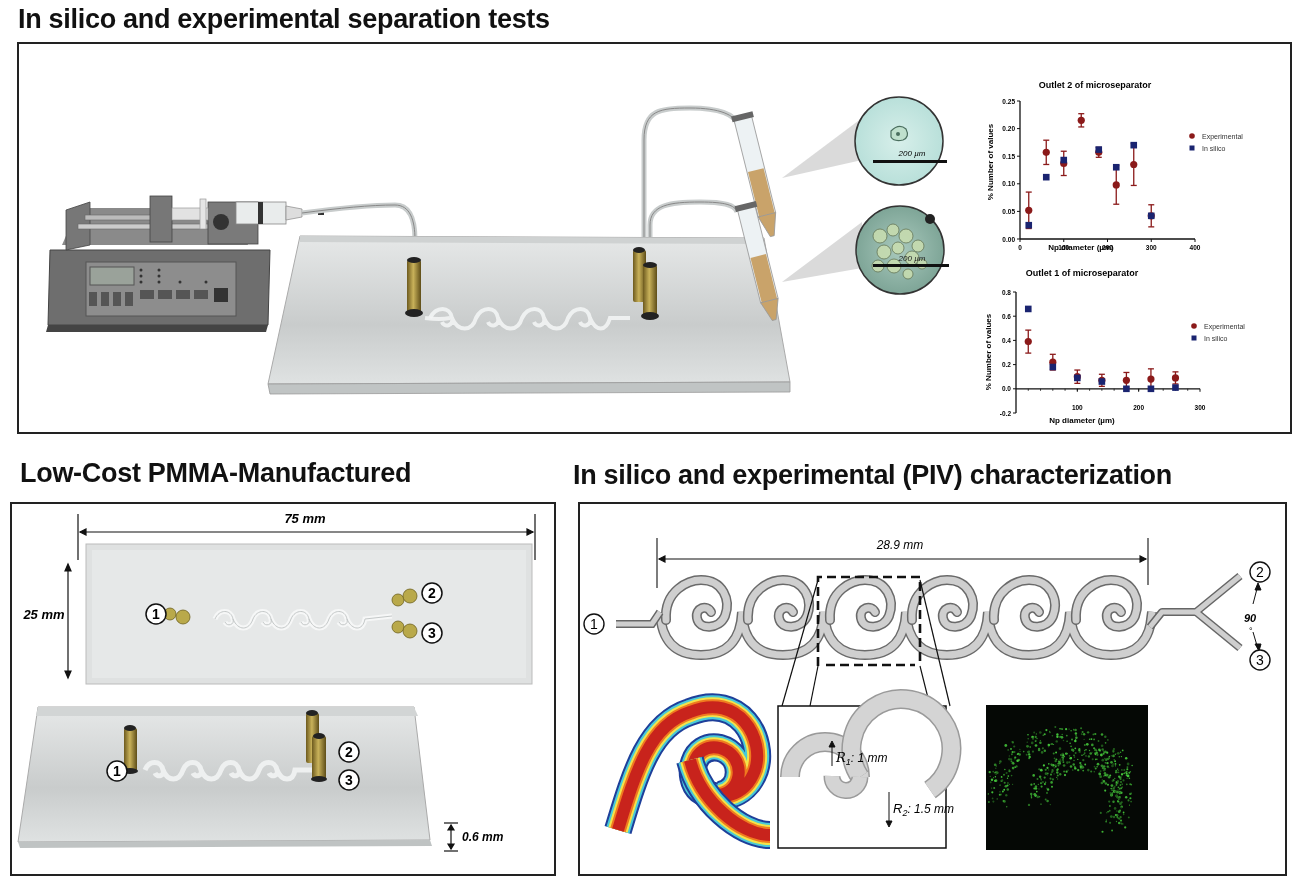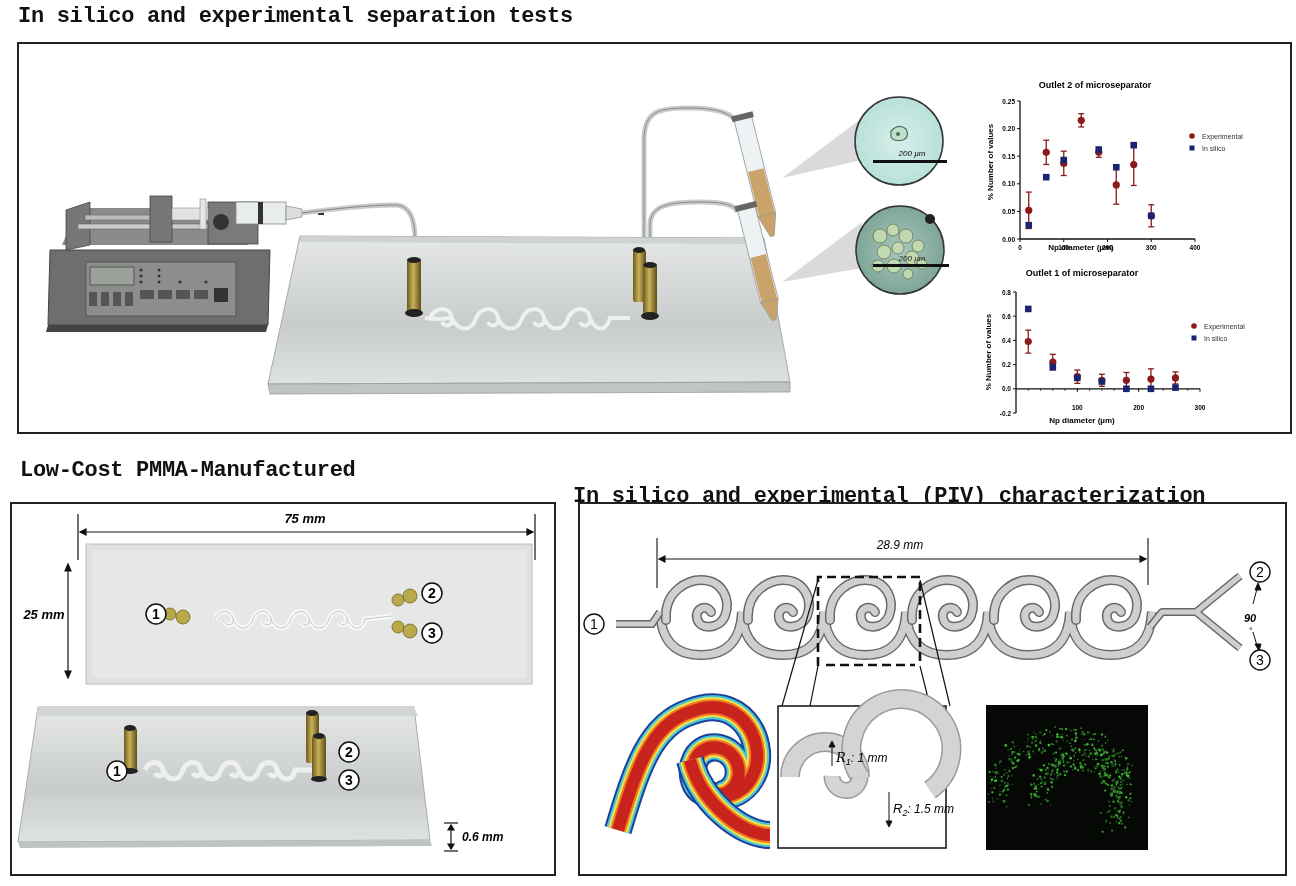--- a/index.html
+++ b/index.html
@@ -1,28 +1,28 @@
 <!DOCTYPE html>
 <html><head>
 <meta charset="utf-8">
 <style>
   html,body{margin:0;padding:0;background:#fff;}
   body{width:1296px;height:886px;position:relative;overflow:hidden;font-family:"Liberation Sans",sans-serif;color:#111;}
-  .sec-title{position:absolute;font-weight:bold;font-size:22px;letter-spacing:-0.3px;white-space:nowrap;font-family:Liberation Mono, monospace;}
+  .sec-title{position:absolute;font-weight:bold;font-size:27px;letter-spacing:-0.3px;white-space:nowrap;font-family:Liberation Sans, sans-serif;}
   .frame{position:absolute;border:2px solid #222;background:#fff;box-sizing:border-box;}
   svg{position:absolute;left:0;top:0;overflow:visible;}
   .lbl{font-family:"Liberation Sans",sans-serif;}
   .ital{font-style:italic;font-family:"Liberation Sans",sans-serif;}
 </style>
 </head>
 <body>
 
 <div class="sec-title" style="left:18px;top:4px;">In silico and experimental separation tests</div>
 <div class="sec-title" style="left:20px;top:458px;text-align:center;">Low-Cost PMMA-Manufactured</div>
-<div class="sec-title" style="left:573px;top:484px;">In silico and experimental (PIV) characterization</div>
+<div class="sec-title" style="left:573px;top:460px;">In silico and experimental (PIV) characterization</div>
 
 <div class="frame" style="left:17px;top:42px;width:1275px;height:392px;"></div>
 
 <svg width="1296" height="886">
   <defs>
     <linearGradient id="glass" x1="0" y1="0" x2="0" y2="1">
       <stop offset="0" stop-color="#e6e8e8"></stop>
       <stop offset="0.6" stop-color="#c9cccc"></stop>
       <stop offset="1" stop-color="#dfe2e2"></stop>
     </linearGradient>

